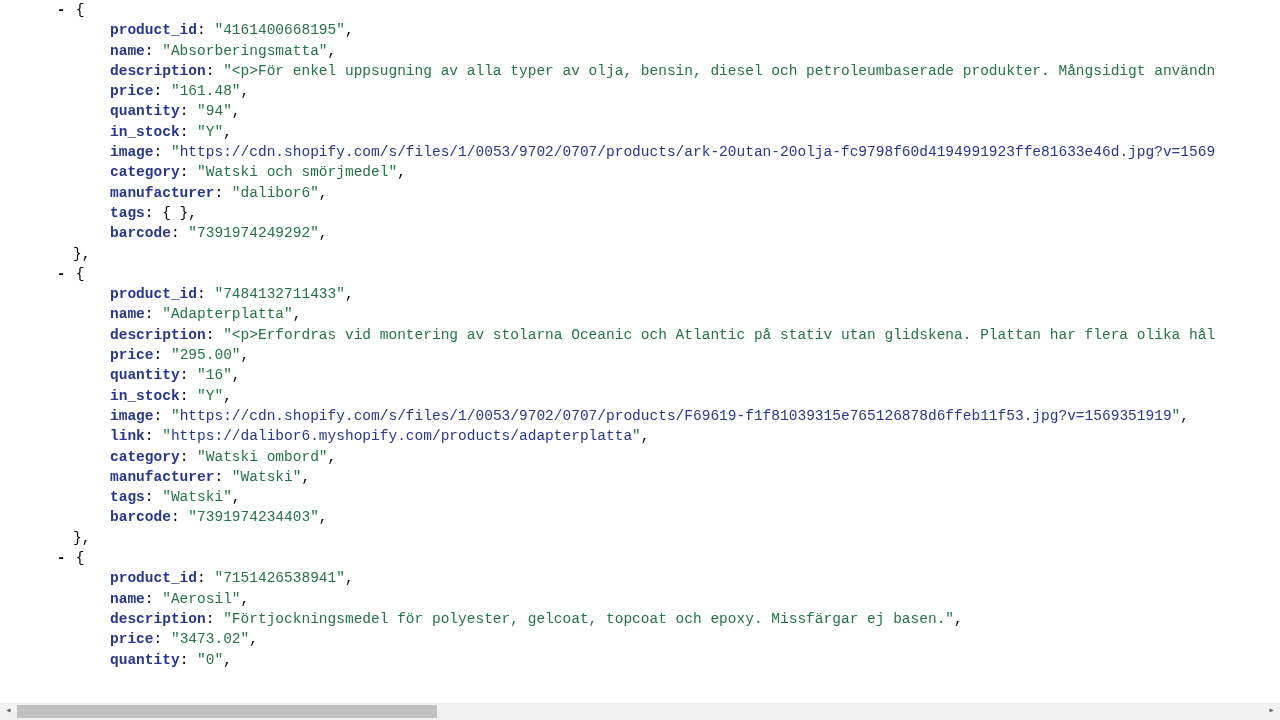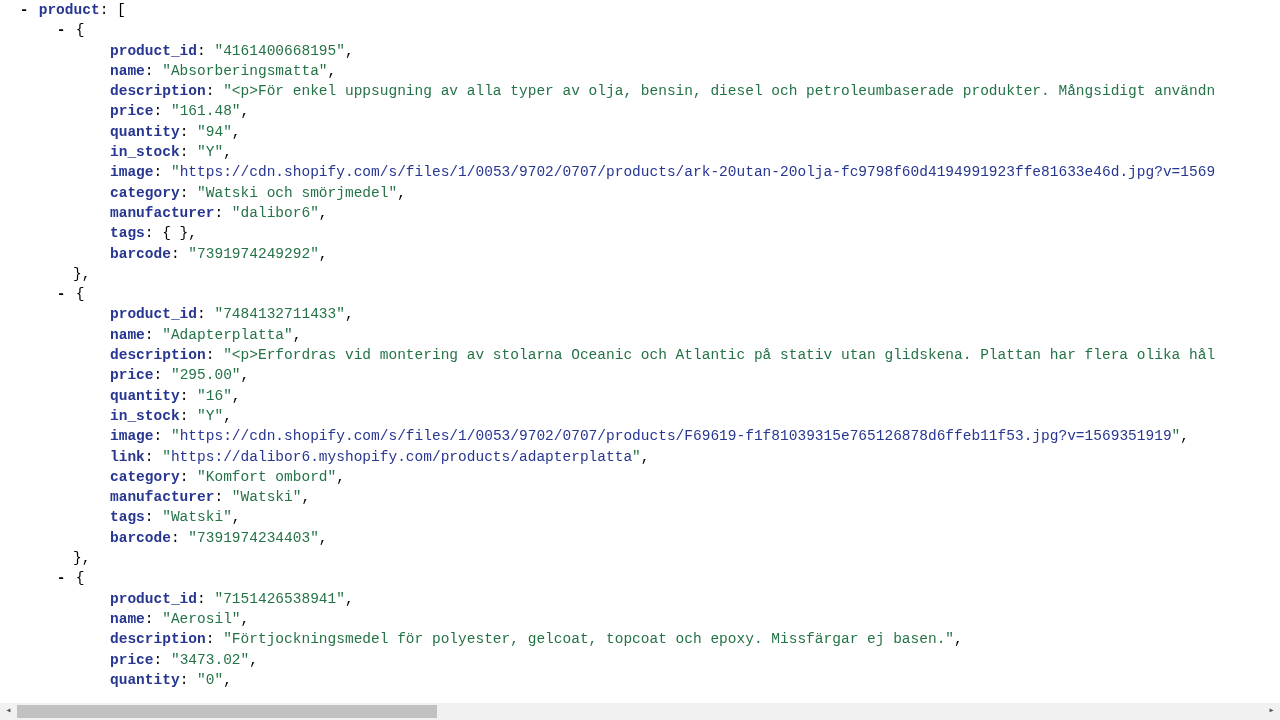--- a/index.html
+++ b/index.html
@@ -23,21 +23,20 @@
   .i3 { padding-left: 73px; }
   .i4 { padding-left: 110px; }
 
   .collapser { display: inline-block; width: 12px; text-align: center; color: #000; font-weight: bold; cursor: pointer; user-select: none; }
 </style>
 </head>
 <body>
 
 <div class="viewer">
 
-  <div class="line i1"><span class="collapser">-</span> <span class="key">product</span><span class="punc">: [</span></div>
 
   <div class="line i2"><span class="collapser">-</span> <span class="punc">{</span></div>
   <div class="line i4"><span class="key">product_id</span><span class="punc">: </span><span class="str">"<span>4161400668195</span>"</span><span class="punc">,</span></div>
   <div class="line i4"><span class="key">name</span><span class="punc">: </span><span class="str">"<span>Absorberingsmatta</span>"</span><span class="punc">,</span></div>
   <div class="line i4"><span class="key">description</span><span class="punc">: </span><span class="str">"<span>&lt;p&gt;För enkel uppsugning av alla typer av olja, bensin, diesel och petroleumbaserade produkter. Mångsidigt användn</span></span></div>
   <div class="line i4"><span class="key">price</span><span class="punc">: </span><span class="str">"<span>161.48</span>"</span><span class="punc">,</span></div>
   <div class="line i4"><span class="key">quantity</span><span class="punc">: </span><span class="str">"<span>94</span>"</span><span class="punc">,</span></div>
   <div class="line i4"><span class="key">in_stock</span><span class="punc">: </span><span class="str">"<span>Y</span>"</span><span class="punc">,</span></div>
   <div class="line i4"><span class="key">image</span><span class="punc">: </span><span class="str">"<span class="link">https://cdn.shopify.com/s/files/1/0053/9702/0707/products/ark-20utan-20olja-fc9798f60d4194991923ffe81633e46d.jpg?v=1569</span></span></div>
   <div class="line i4"><span class="key">category</span><span class="punc">: </span><span class="str">"<span>Watski och smörjmedel</span>"</span><span class="punc">,</span></div>
@@ -48,21 +47,21 @@
 
   <div class="line i2"><span class="collapser">-</span> <span class="punc">{</span></div>
   <div class="line i4"><span class="key">product_id</span><span class="punc">: </span><span class="str">"<span>7484132711433</span>"</span><span class="punc">,</span></div>
   <div class="line i4"><span class="key">name</span><span class="punc">: </span><span class="str">"<span>Adapterplatta</span>"</span><span class="punc">,</span></div>
   <div class="line i4"><span class="key">description</span><span class="punc">: </span><span class="str">"<span>&lt;p&gt;Erfordras vid montering av stolarna Oceanic och Atlantic på stativ utan glidskena. Plattan har flera olika hål</span></span></div>
   <div class="line i4"><span class="key">price</span><span class="punc">: </span><span class="str">"<span>295.00</span>"</span><span class="punc">,</span></div>
   <div class="line i4"><span class="key">quantity</span><span class="punc">: </span><span class="str">"<span>16</span>"</span><span class="punc">,</span></div>
   <div class="line i4"><span class="key">in_stock</span><span class="punc">: </span><span class="str">"<span>Y</span>"</span><span class="punc">,</span></div>
   <div class="line i4"><span class="key">image</span><span class="punc">: </span><span class="str">"<span class="link">https://cdn.shopify.com/s/files/1/0053/9702/0707/products/F69619-f1f81039315e765126878d6ffeb11f53.jpg?v=1569351919</span>"</span><span class="punc">,</span></div>
   <div class="line i4"><span class="key">link</span><span class="punc">: </span><span class="str">"<span class="link">https://dalibor6.myshopify.com/products/adapterplatta</span>"</span><span class="punc">,</span></div>
-  <div class="line i4"><span class="key">category</span><span class="punc">: </span><span class="str">"<span>Komfort ombord</span>"</span><span class="punc">,</span></div>
+  <div class="line i4"><span class="key">category</span><span class="punc">: </span><span class="str">"<span>Watski ombord</span>"</span><span class="punc">,</span></div>
   <div class="line i4"><span class="key">manufacturer</span><span class="punc">: </span><span class="str">"<span>Watski</span>"</span><span class="punc">,</span></div>
   <div class="line i4"><span class="key">tags</span><span class="punc">: </span><span class="str">"<span>Watski</span>"</span><span class="punc">,</span></div>
   <div class="line i4"><span class="key">barcode</span><span class="punc">: </span><span class="str">"<span>7391974234403</span>"</span><span class="punc">,</span></div>
   <div class="line i3"><span class="punc">},</span></div>
 
   <div class="line i2"><span class="collapser">-</span> <span class="punc">{</span></div>
   <div class="line i4"><span class="key">product_id</span><span class="punc">: </span><span class="str">"<span>7151426538941</span>"</span><span class="punc">,</span></div>
   <div class="line i4"><span class="key">name</span><span class="punc">: </span><span class="str">"<span>Aerosil</span>"</span><span class="punc">,</span></div>
   <div class="line i4"><span class="key">description</span><span class="punc">: </span><span class="str">"<span>Förtjockningsmedel för polyester, gelcoat, topcoat och epoxy. Missfärgar ej basen.</span>"</span><span class="punc">,</span></div>
   <div class="line i4"><span class="key">price</span><span class="punc">: </span><span class="str">"<span>3473.02</span>"</span><span class="punc">,</span></div>

